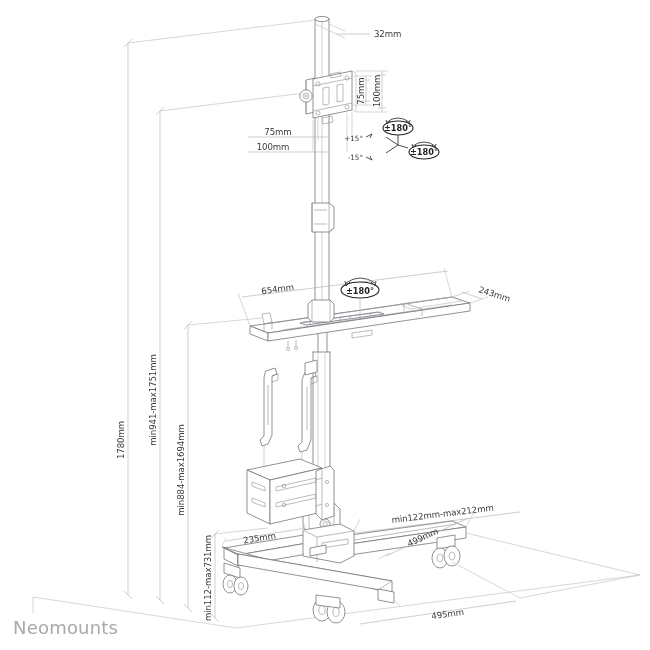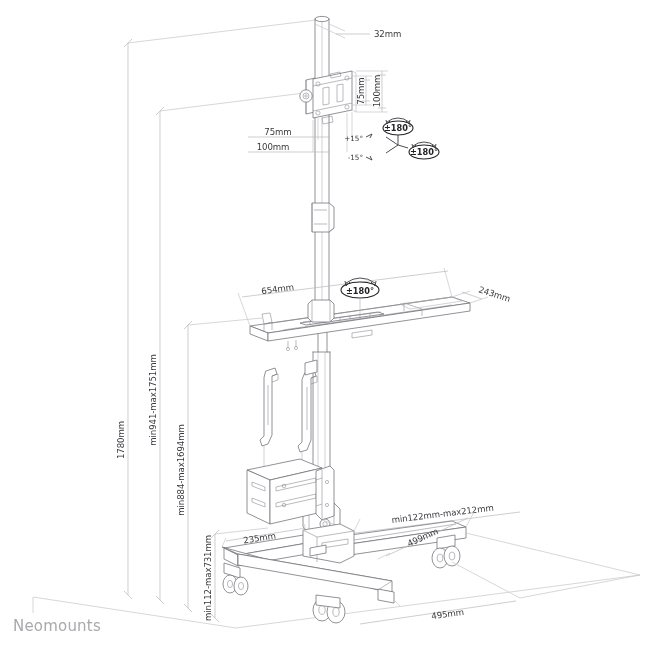--- a/index.html
+++ b/index.html
@@ -80,21 +80,21 @@
   .badge-ell {
     fill: #ffffff;
     stroke: #232327;
     stroke-width: 1.1;
   }
   .brand {
     position: absolute;
     left: 13px;
     top: 617px;
     font-family: "DejaVu Sans", sans-serif;
-    font-size: 15px;
+    font-size: 18px;
     color: #a9a9ae;
     letter-spacing: 0.2px;
     user-select: none;
   }
   .arrow-mark { stroke: #3a3a3e; stroke-width: 0.9; fill: none; }
 </style>
 </head>
 <body>
 
 <div id="drawing-root">

